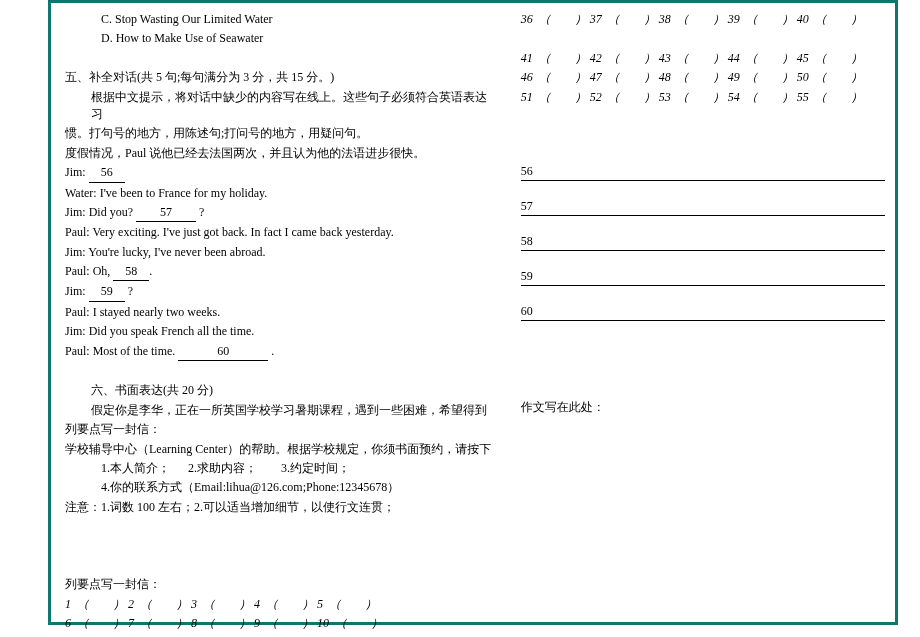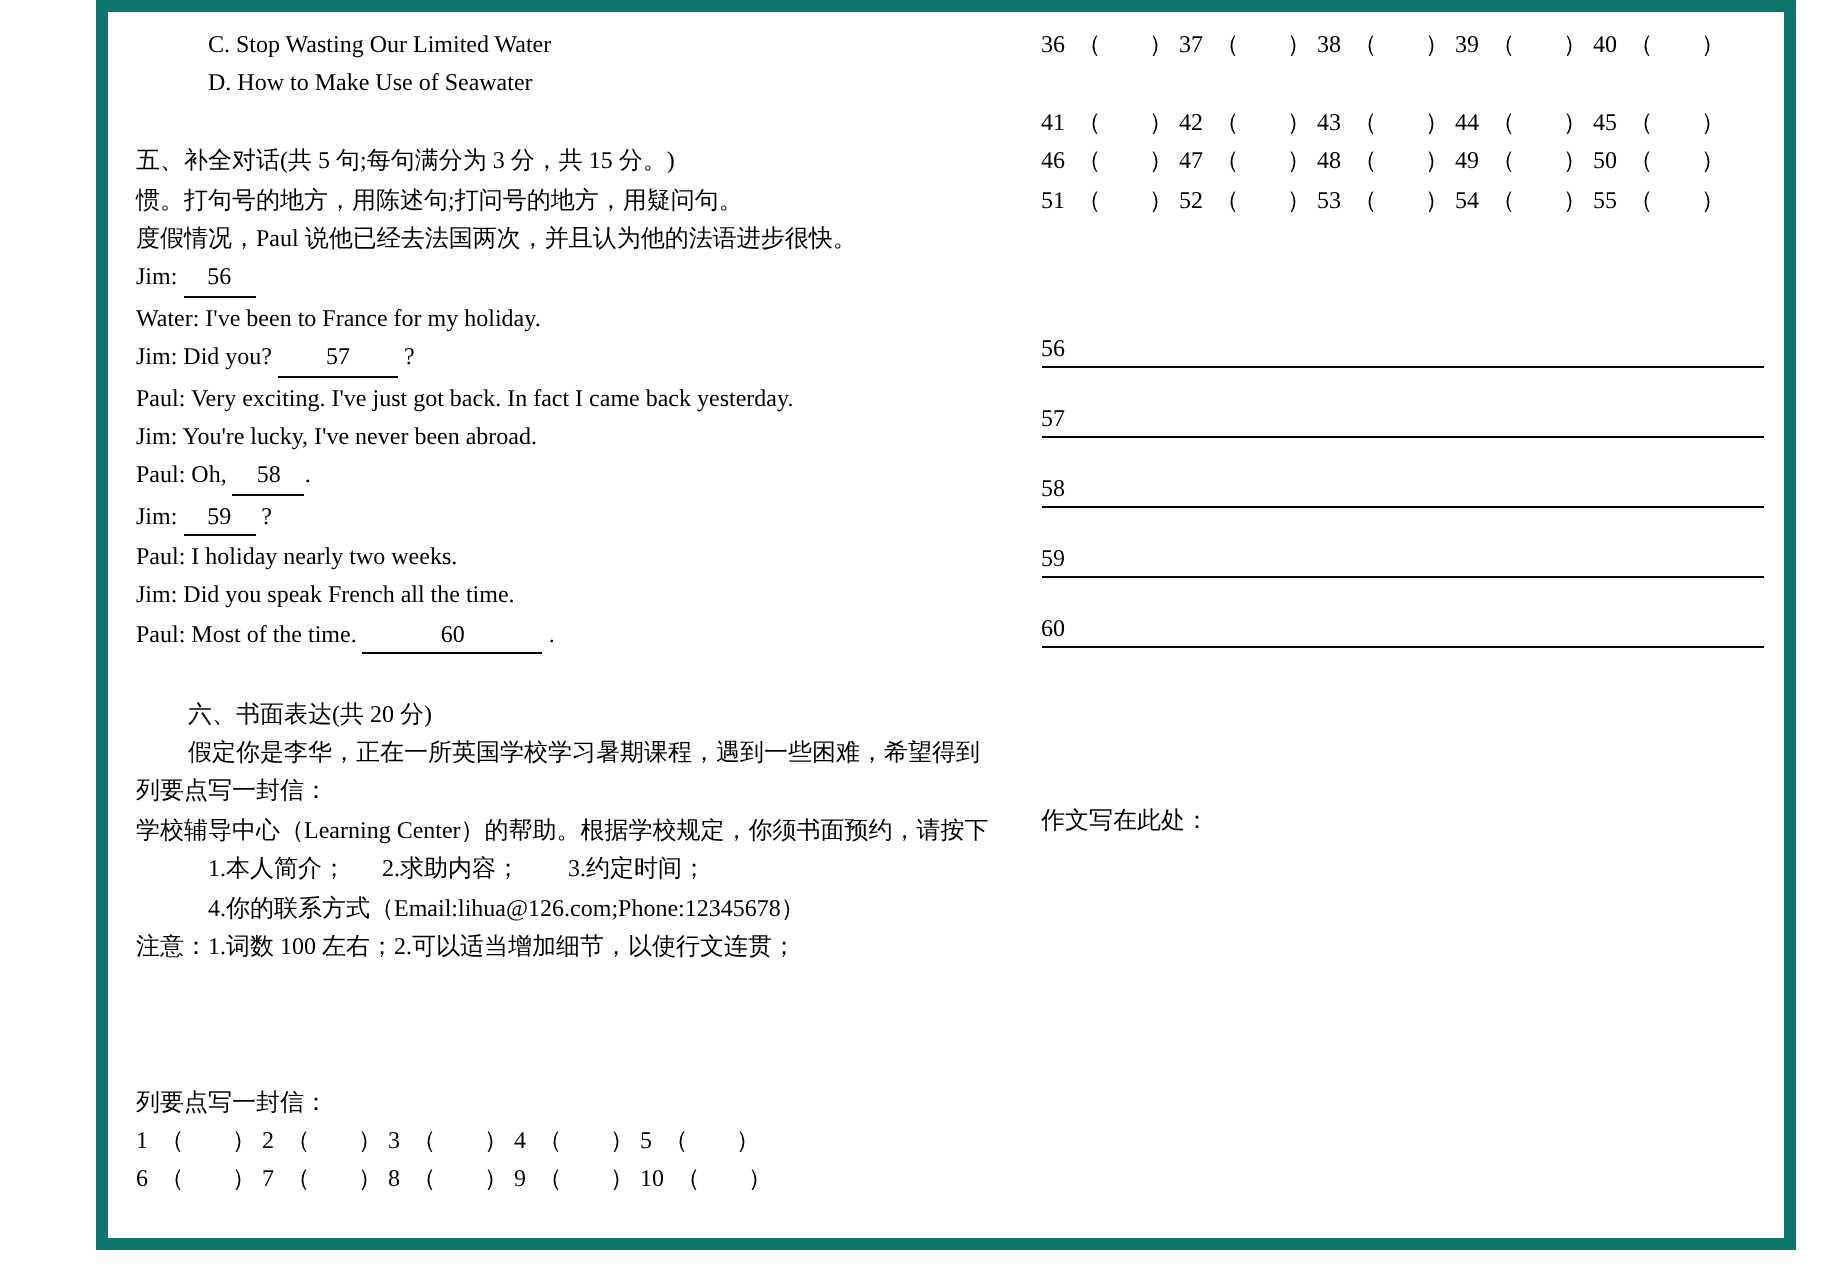--- a/index.html
+++ b/index.html
@@ -1,51 +1,52 @@
 <!DOCTYPE html>
 <html><head>
 <meta charset="utf-8">
 <style>
   html,body{margin:0;padding:0;background:#fff;font-family:"Times New Roman","SimSun",serif;font-size:12px;color:#000;}
   .page{width:920px;height:637px;position:relative;}
-  .frame{position:absolute;left:48px;top:0;right:22px;bottom:12px;border:6px solid #0f766e;}
+  .frame{position:absolute;left:48px;top:0;right:22px;bottom:12px;border:3px solid #0f766e;}
   .cols{display:flex;height:100%;}
   .col{padding:8px 10px 8px 14px;box-sizing:border-box;}
   .col-left{width:54%;}
   .col-right{width:46%;}
   .indent1{margin-left:36px;}
   .indent2{margin-left:26px;}
   p{margin:0 0 2px 0;line-height:1.45;}
   .blank{display:inline-block;border-bottom:1px solid #000;min-width:60px;text-align:center;}
   .blank-sm{min-width:36px;}
   .blank-lg{min-width:90px;}
-  .ans-grid p{white-space:pre;}
+  .ans-grid p{white-space:pre;font-style:italic;}
   .long-line{border-bottom:1px solid #000;height:14px;margin-bottom:20px;position:relative;}
   .long-line span{position:absolute;left:0;top:-2px;background:#fff;padding-right:2px;}
 </style>
 </head>
 <body>
 <div class="page">
 <div class="frame">
 <div class="cols">
 <div class="col col-left">
   <p class="indent1"><span>C. Stop Wasting Our Limited Water</span></p>
   <p class="indent1"><span>D. How to Make Use of Seawater</span></p>
   <p>&nbsp;</p>
   <p><span>五、补全对话(共 5 句;每句满分为 3 分，共 15 分。)</span></p>
+  <p class="indent2"><span>根据中文提示，将对话中缺少的内容写在线上。这些句子必须符合英语表达习</span></p>
   <p><span>惯。打句号的地方，用陈述句;打问号的地方，用疑问句。</span></p>
   <p><span>度假情况，Paul 说他已经去法国两次，并且认为他的法语进步很快。</span></p>
   <p><span>Jim:</span> <span class="blank blank-sm">56</span></p>
   <p>Water: I've been to France for my holiday.</p>
   <p><span>Jim: Did you?</span> <span class="blank">57</span> <span>?</span></p>
   <p>Paul: Very exciting. I've just got back. In fact I came back yesterday.</p>
   <p>Jim: You're lucky, I've never been abroad.</p>
   <p><span>Paul: Oh,</span> <span class="blank blank-sm">58</span><span>.</span></p>
   <p><span>Jim:</span> <span class="blank blank-sm">59</span> <span>?</span></p>
-  <p>Paul: I holiday nearly two weeks.</p>
+  <p>Paul: I stayed nearly two weeks.</p>
   <p>Jim: Did you speak French all the time.</p>
   <p><span>Paul: Most of the time.</span> <span class="blank blank-lg">60</span> <span>.</span></p>
   <p>&nbsp;</p>
   <p class="indent2">六、书面表达(共 20 分)</p>
   <p class="indent2">假定你是李华，正在一所英国学校学习暑期课程，遇到一些困难，希望得到</p>
   <p>列要点写一封信：</p>
   <p>学校辅导中心（Learning Center）的帮助。根据学校规定，你须书面预约，请按下</p>
   <p class="indent1"><span>1.本人简介；</span>&nbsp;&nbsp;&nbsp;&nbsp;&nbsp;&nbsp;<span>2.求助内容；</span>&nbsp;&nbsp;&nbsp;&nbsp;&nbsp;&nbsp;&nbsp;&nbsp;<span>3.约定时间；</span></p>
   <p class="indent1">4.你的联系方式（Email:lihua@126.com;Phone:12345678）</p>
   <p>注意：1.词数 100 左右；2.可以适当增加细节，以使行文连贯；</p>

